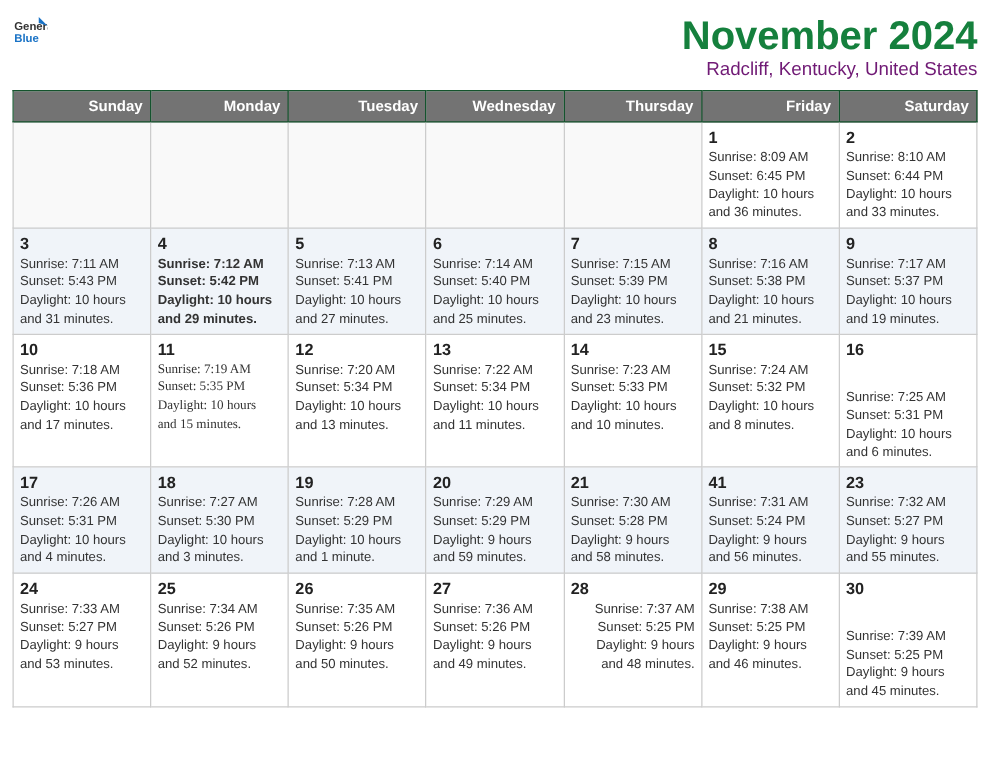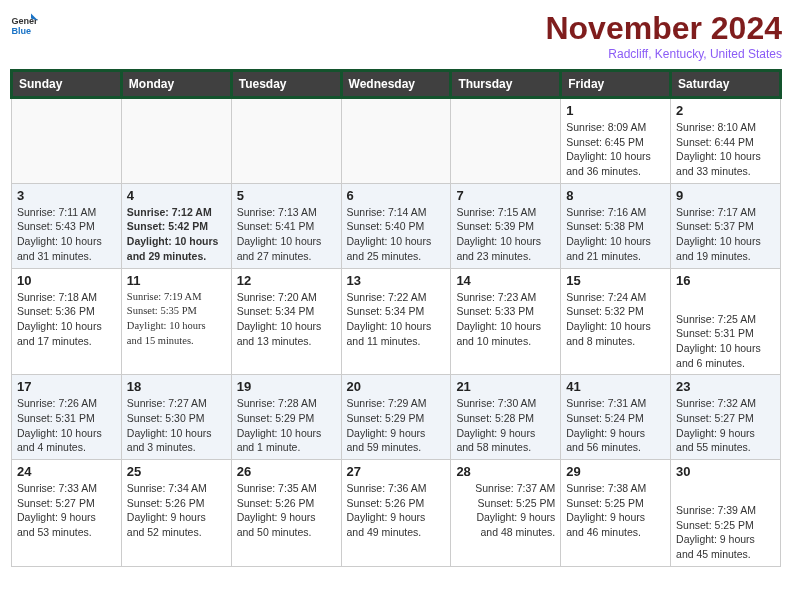--- a/index.html
+++ b/index.html
@@ -24,38 +24,38 @@
     .logo-icon {
       width: 28px;
       height: 28px;
     }
     .title-block {
       text-align: right;
     }
     .month-title {
       font-size: 32px;
       font-weight: bold;
-      color: #7f1d1d;
+      color: #15803d;
     }
     .subtitle {
-      font-size: 12px;
-      color: #8b5cf6;
+      font-size: 15px;
+      color: #701a75;
     }
     .calendar {
       width: 100%;
       border-collapse: collapse;
       font-size: 11px;
     }
     .calendar th {
-      background: #404040;
+      background: #737373;
       color: #fff;
-      text-align: left;
+      text-align: right;
       padding: 5px 6px;
       font-size: 12px;
-      border: 3px solid #14532d;
+      border: 1px solid #14532d;
     }
     .calendar td {
       border: 1px solid #ccc;
       vertical-align: top;
       padding: 4px 5px;
       width: calc(100%/7);
       min-height: 80px;
       height: 80px;
     }
     .calendar td.empty {

